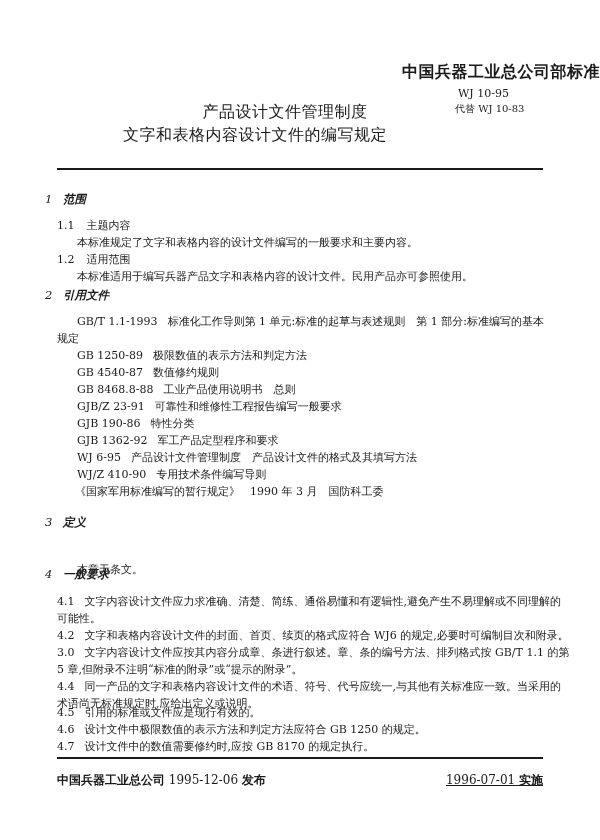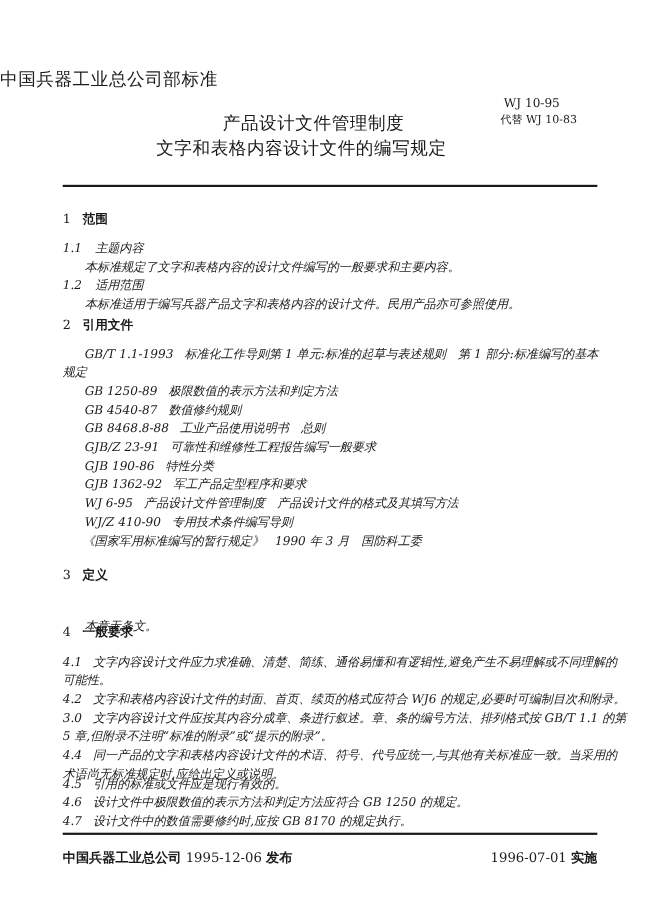--- a/index.html
+++ b/index.html
@@ -1,33 +1,33 @@
 <!DOCTYPE html>
 <html><head>
 <meta charset="utf-8">
 <style>
   html, body { margin: 0; padding: 0; }
   body {
     width: 600px; height: 840px; background: #ffffff; position: relative; overflow: hidden;
     font-family: "DejaVu Serif", "Liberation Serif", serif; color: #1a1a1a;
   }
   .abs { position: absolute; white-space: nowrap; }
-  .org-title { left: 0; width: 600px; top: 62px; text-align: left; font-family: "DejaVu Sans", sans-serif; font-size: 16px; font-weight: normal; letter-spacing: 0.5px; }
+  .org-title { left: 0; width: 600px; top: 62px; text-align: right; font-family: "DejaVu Sans", sans-serif; font-size: 16px; font-weight: bold; letter-spacing: 0.5px; }
   .std-no { left: 458px; top: 87px; font-size: 11px; }
   .std-replace { left: 455px; top: 102px; font-size: 10px; }
   .doc-title1 { left: 0; width: 570px; top: 102px; text-align: center; font-family: Liberation Sans, sans-serif; font-size: 16px; letter-spacing: 0.5px; }
-  .doc-title2 { left: 0; width: 510px; top: 125px; text-align: center; font-family: "DejaVu Sans", sans-serif; font-size: 16px; letter-spacing: 0.5px; padding-left: 19px; }
+  .doc-title2 { left: 0; width: 510px; top: 125px; text-align: center; font-family: "DejaVu Sans", sans-serif; font-size: 16px; letter-spacing: 0.5px; }
   .rule { position: absolute; left: 57px; width: 486px; height: 2px; background: #1a1a1a; }
-  .h1 { position: absolute; left: 57px; font-size: 11.5px; font-weight: bold; white-space: nowrap; }
+  .h1 { position: absolute; left: 45px; font-size: 11.5px; font-weight: bold; white-space: nowrap; font-style: italic; }
   .h1 .num { display: inline-block; width: 14px; font-weight: normal; }
-  .line { position: absolute; white-space: nowrap; font-size: 11px; font-style: italic; }
+  .line { position: absolute; white-space: nowrap; font-size: 11px; }
   .ref .code { margin-right: 10px; }
   .footer-left { left: 57px; top: 772px; font-size: 12px; }
   .footer-left b { font-family: "DejaVu Sans", sans-serif; }
-  .footer-right { right: 57px; top: 772px; font-size: 12px; }
+  .footer-right { right: 57px; top: 772px; font-size: 12px; text-decoration: underline; }
   .footer-right b { font-family: "DejaVu Sans", sans-serif; }
 </style>
 </head>
 <body>
 
 <div class="abs org-title">中国兵器工业总公司部标准</div>
 <div class="abs std-no">WJ 10-95</div>
 <div class="abs std-replace">代替 WJ 10-83</div>
 <div class="abs doc-title1">产品设计文件管理制度</div>
 <div class="abs doc-title2">文字和表格内容设计文件的编写规定</div>

